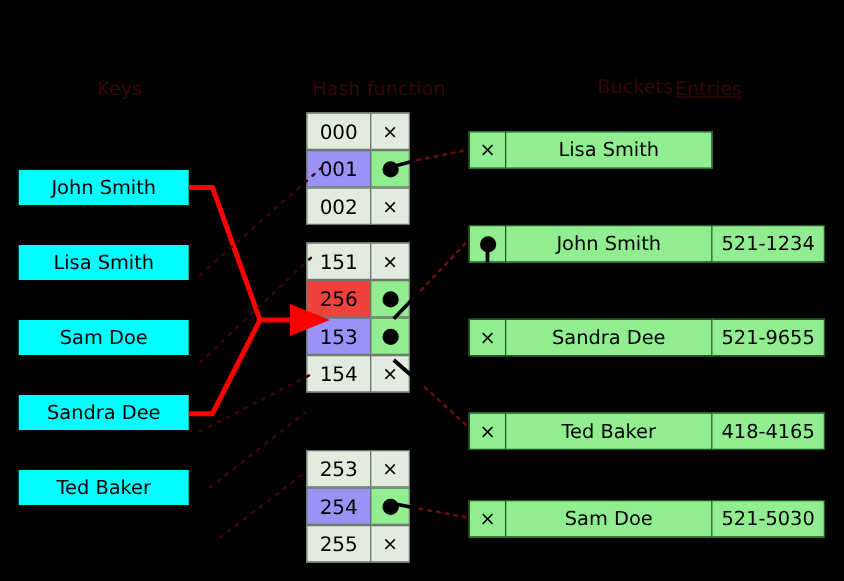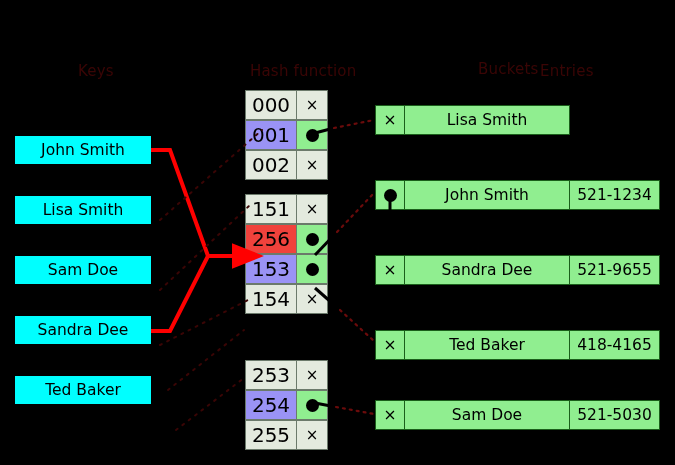--- a/index.html
+++ b/index.html
@@ -13,21 +13,21 @@
 
   
   .key{position:absolute;left:15px;width:136px;height:28px;background:#00ffff;
        color:#000;font-size:15.5px;display:flex;align-items:center;
        justify-content:center;box-sizing:border-box;}
 
   
   .bgroup{position:absolute;left:245px;}
   .brow{display:flex;height:30px;}
   .bidx{width:52px;background:#e3eade;border:1px solid #6b7a6b;
-        box-sizing:border-box;color:#000;font-size:20px;display:flex;
+        box-sizing:border-box;color:#000;font-size:16px;display:flex;
         align-items:center;justify-content:center;}
   .bidx.sel{background:#9a93f5;}
   .bidx.hit{background:#f0423c;}
   .bptr{width:31px;background:#e3eade;border:1px solid #6b7a6b;border-left:0;
         box-sizing:border-box;display:flex;align-items:center;
         justify-content:center;color:#000;font-size:15px;position:relative;}
   .bptr.full{background:#90ee90;}
   .dot{width:13px;height:13px;border-radius:50%;background:#000;display:block;}
 
   
@@ -41,21 +41,21 @@
   .e-flag .dot{width:13px;height:13px;}
 </style>
 </head>
 <body>
 
 <div class="stage">
 
   <div class="hdr" style="left:78px;top:62px;">Keys</div>
   <div class="hdr" style="left:250px;top:62px;">Hash function</div>
   <div class="hdr" style="left:478px;top:60px;">Buckets</div>
-  <div class="hdr" style="left:540px;top:62px;">Entries</div>
+  <div class="hdr" style="left:540px;top:62px;text-decoration:underline;">Entries</div>
 
   <div class="key" style="top:136px;">
       <span>John Smith</span>
     </div>
   <div class="key" style="top:196px;">
       <span>Lisa Smith</span>
     </div>
   <div class="key" style="top:256px;">
       <span>Sam Doe</span>
     </div>

